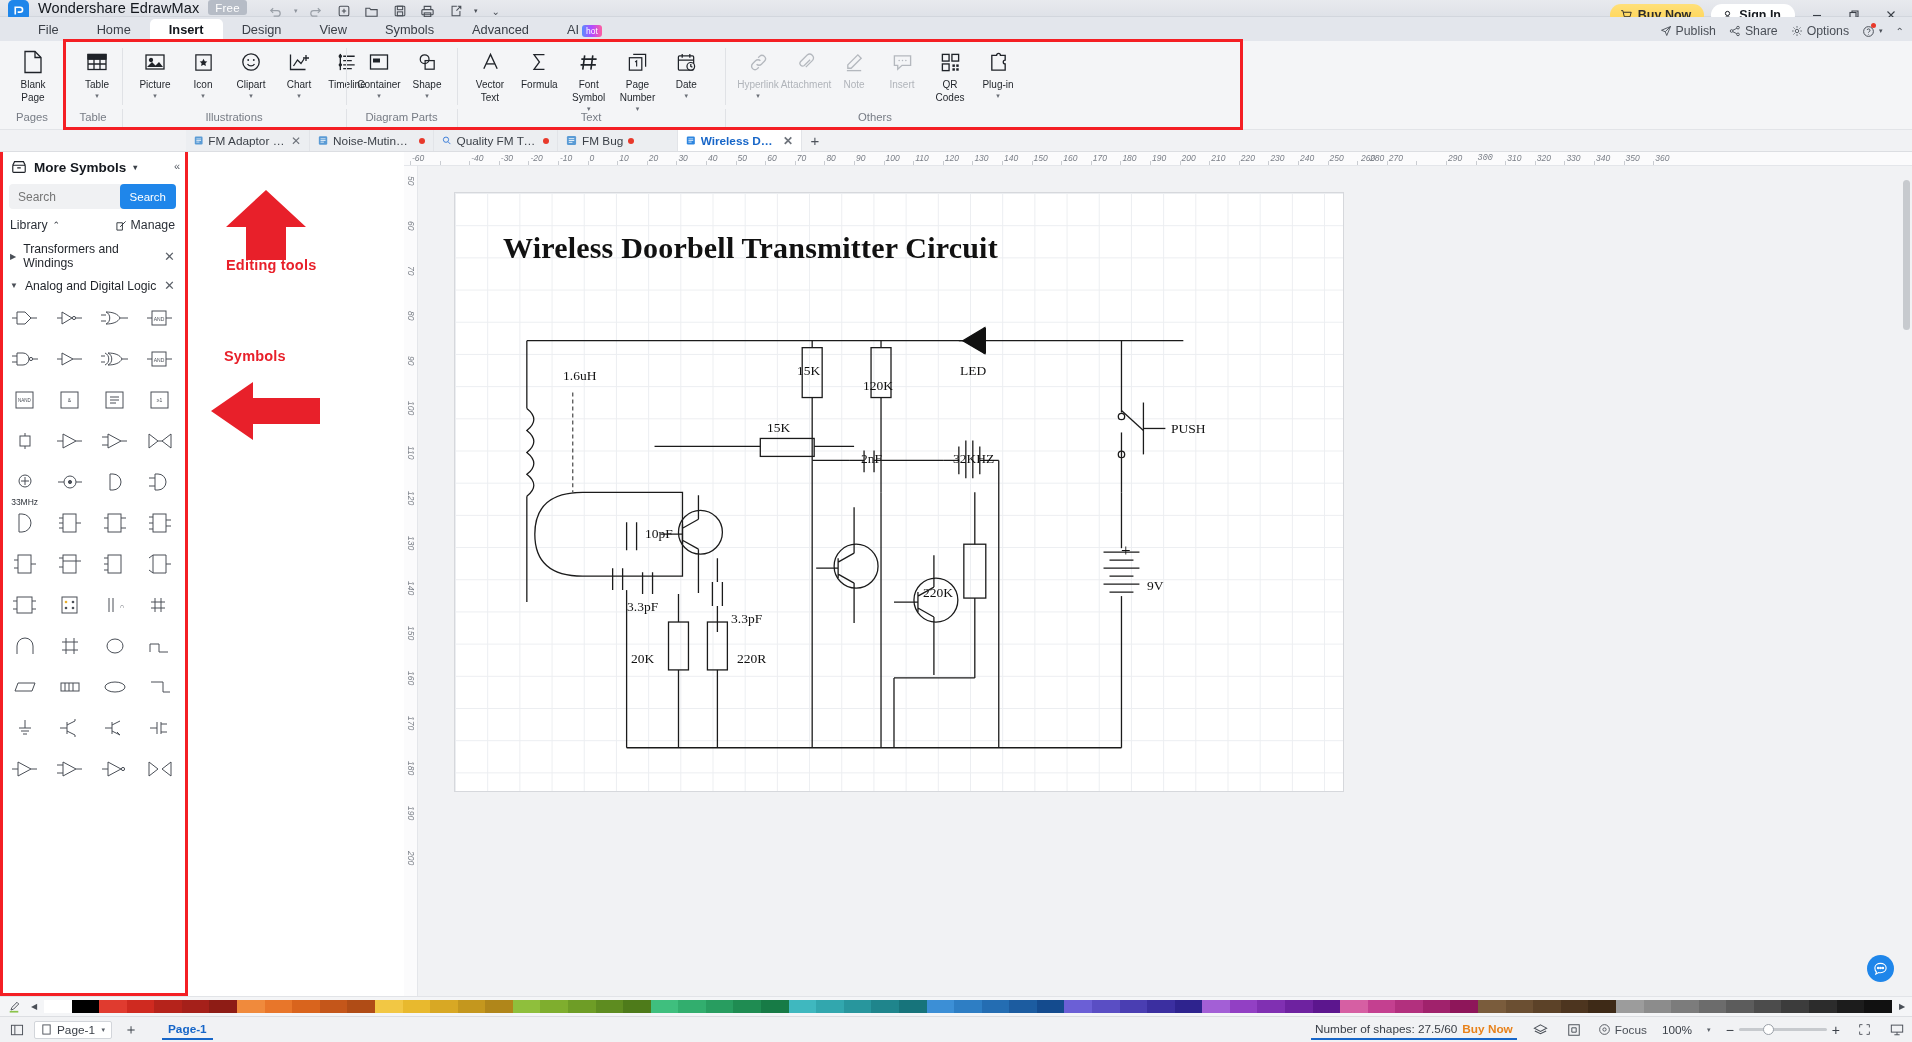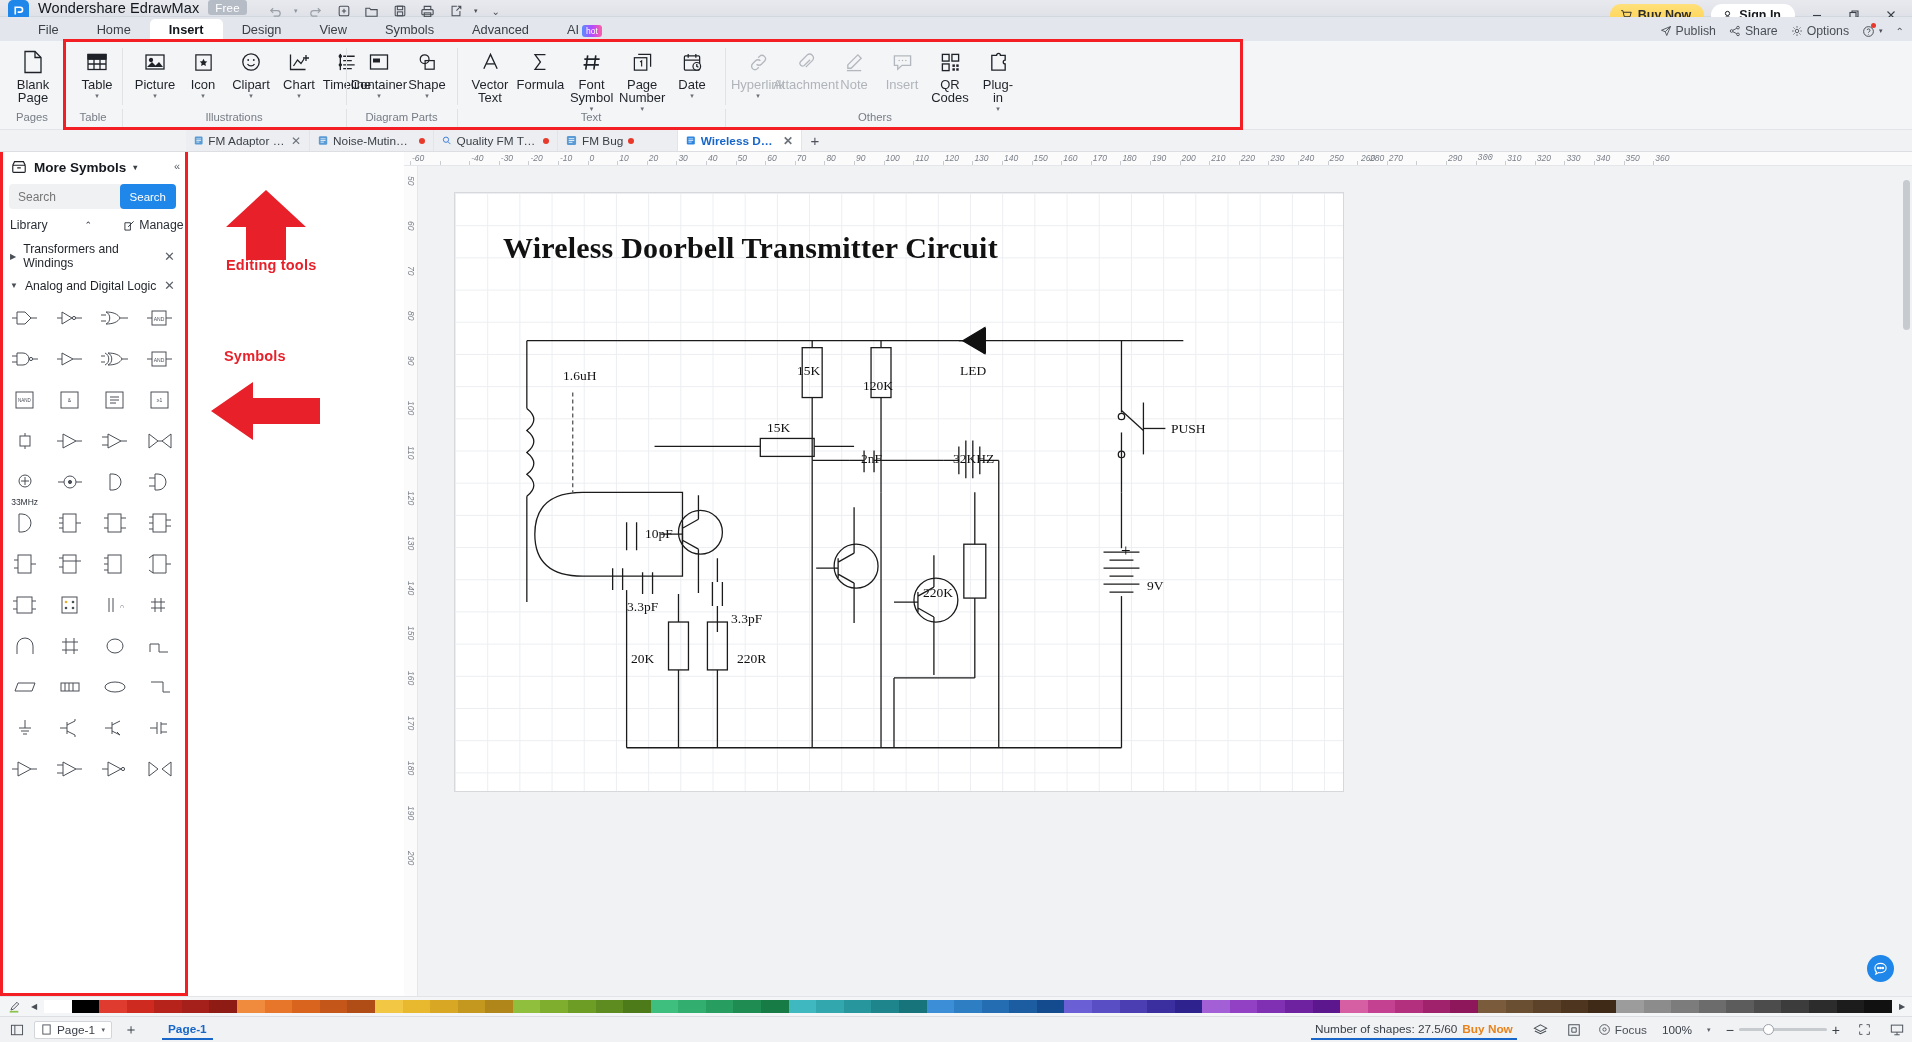--- a/index.html
+++ b/index.html
@@ -47,21 +47,21 @@
   .help-dot{width:5px;height:5px;border-radius:50%;background:#e8392b;position:absolute;top:-2px;right:7px;}
 
   
   .ribbon{ height:89px; background:#f4f5f7; display:flex; align-items:flex-start; flex:none;
      position:relative; border-bottom:1px solid #e2e4e8;}
   .rgroup{ display:flex; height:68px; align-items:flex-start; padding:3px 9px 0; position:relative;}
   .rgroup + .rgroup::before{content:"";position:absolute;left:0;top:7px;bottom:4px;width:1px;background:#e0e2e6;}
   .ritem{ width:auto; min-width:48px; padding:3px 7px 0; display:flex; flex-direction:column;
      align-items:center; color:#1f2329;}
   .ritem .ic{ height:30px; display:flex; align-items:center; justify-content:center; }
-  .ritem .lb{ font-size:13px; line-height:13px; text-align:center; margin-top:1px; white-space:pre-line;}
+  .ritem .lb{ font-size:10px; line-height:13px; text-align:center; margin-top:1px; white-space:pre-line;}
   .ritem .car{font-size:7px;line-height:7px;color:#6a6f77;margin-top:1px;}
   .ritem.disabled{ color:#b0b4ba; }
   .ritem.disabled svg{ stroke:#b4b8be; }
   .grouplabels{ position:absolute; left:0; right:0; top:66px; height:22px; display:flex; }
   .glab{ font-size:11.3px; color:#777c85; text-align:center; line-height:20px; position:relative;}
   .glab + .glab::before{content:"";position:absolute;left:0;top:2px;bottom:2px;width:1px;background:#e0e2e6;}
   .redbox{ position:absolute; border:3px solid #f41f24; pointer-events:none; }
 
   
   .docstrip{ height:22px; background:#f1f2f4; display:flex; align-items:stretch; flex:none;
@@ -81,21 +81,21 @@
   .sidebar{ width:186px; background:#fff; border-right:1px solid #dcdee2; display:flex;
      flex-direction:column; flex:none; position:relative;}
   .sb-head{ height:30px; display:flex; align-items:center; gap:7px; padding:0 11px; font-size:13.5px;
      font-weight:bold; color:#14181e;}
   .sb-search{ margin:2px 9px 0; height:25px; background:#f0f1f3; border-radius:4px; display:flex;
      align-items:center; padding-left:9px; }
   .sb-search input{ border:0;background:transparent;outline:none;font-size:12px;color:#3b4048;width:84px;
      font-family:"Liberation Sans",sans-serif;}
   .sb-search .btn{ margin-left:auto; background:#1f86ea; color:#fff; font-size:11.5px; height:25px;
      display:flex;align-items:center;padding:0 10px;border-radius:4px;}
-  .sb-lib{ display:flex; align-items:center; padding:9px 10px 6px; font-size:12.3px; color:#2b3038;gap:32px;}
+  .sb-lib{ display:flex; align-items:center; padding:9px 10px 6px; font-size:12.3px; color:#2b3038;}
   .sb-lib .mg{ margin-left:auto; color:#2b3038; display:flex; align-items:center; gap:4px;}
   .sb-cat{ display:flex; align-items:center; padding:4px 10px; font-size:12.2px; color:#1f2329;}
   .sb-cat .cx{ margin-left:auto; color:#5b6068; font-size:13px;}
   .sb-cat .tri{ font-size:8px; margin-right:7px; color:#4a4f57;}
   .symgrid{ flex:1; overflow:hidden; padding:4px 3px 0; display:grid;
      grid-template-columns:repeat(4,1fr); gap:8px 2px; align-content:start;}
   .sym{ height:33px; display:flex; align-items:center; justify-content:center; color:#3b4048; position:relative;}
   .sym svg{ display:block; }
   .symlabel{ font-size:8.5px; color:#2b3038; position:absolute; bottom:-9px; }
   .sb-collapse{ position:absolute; right:5px; top:8px; color:#5b6068; font-size:11px;}

